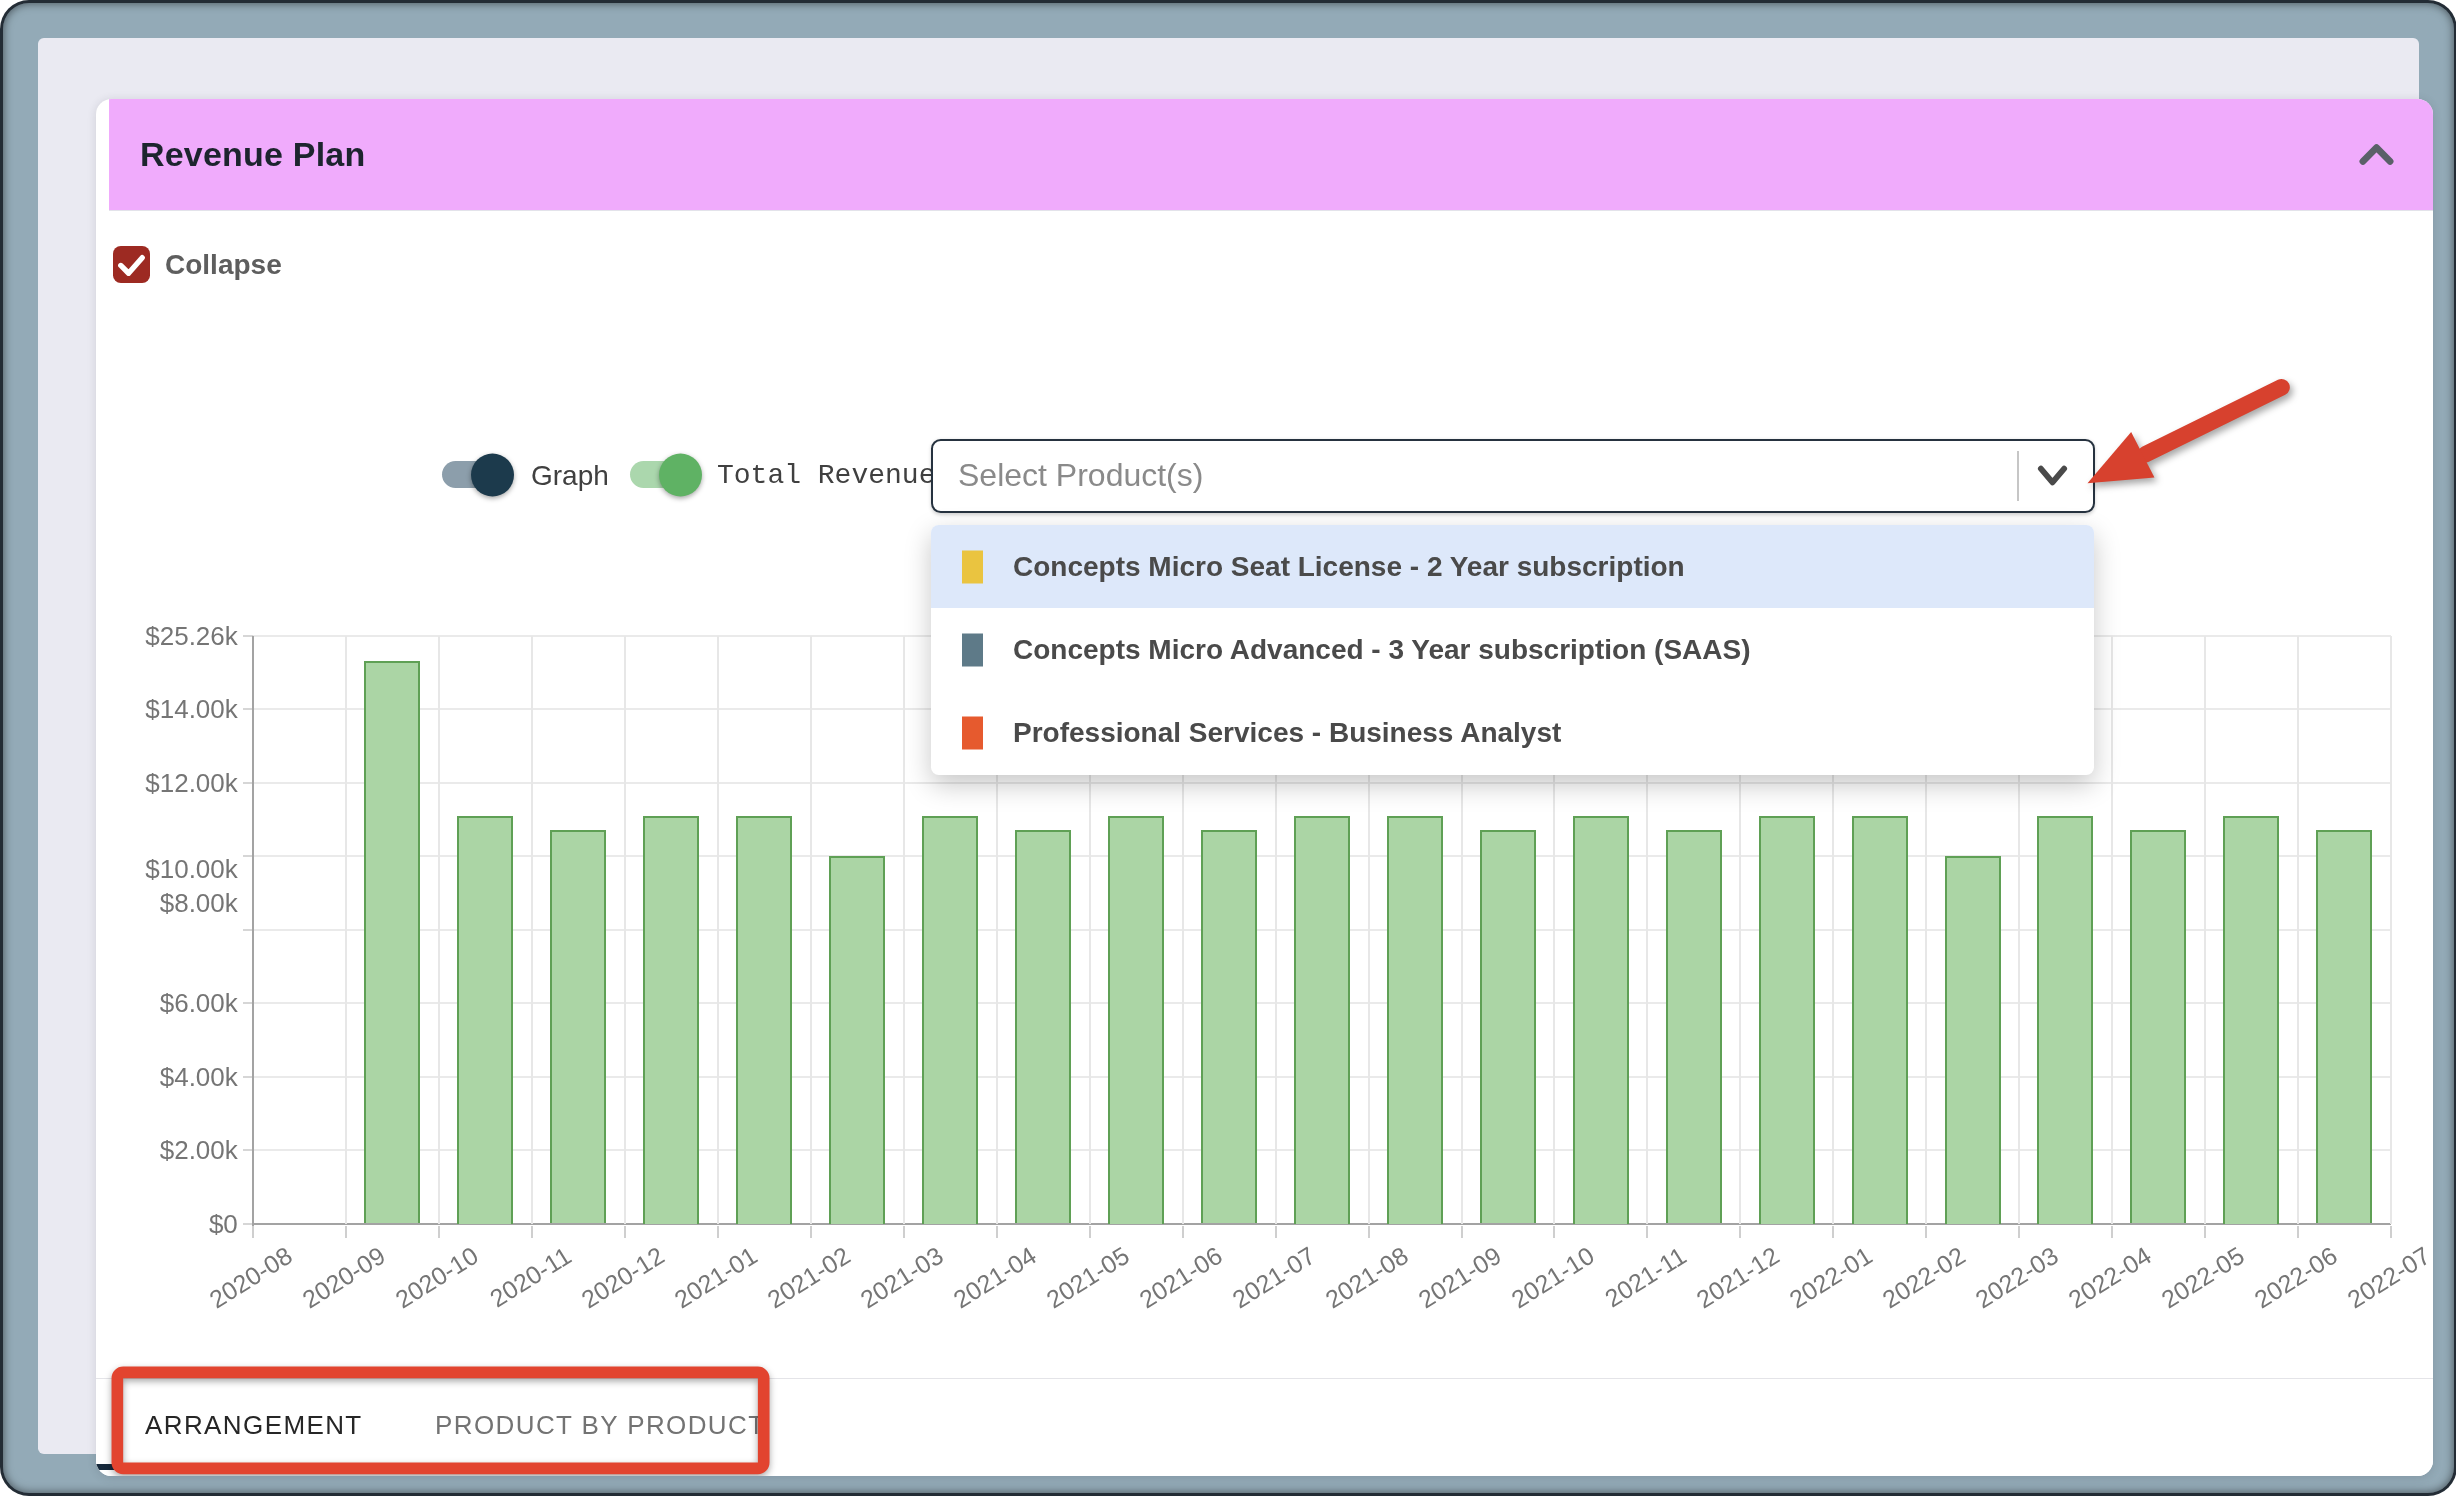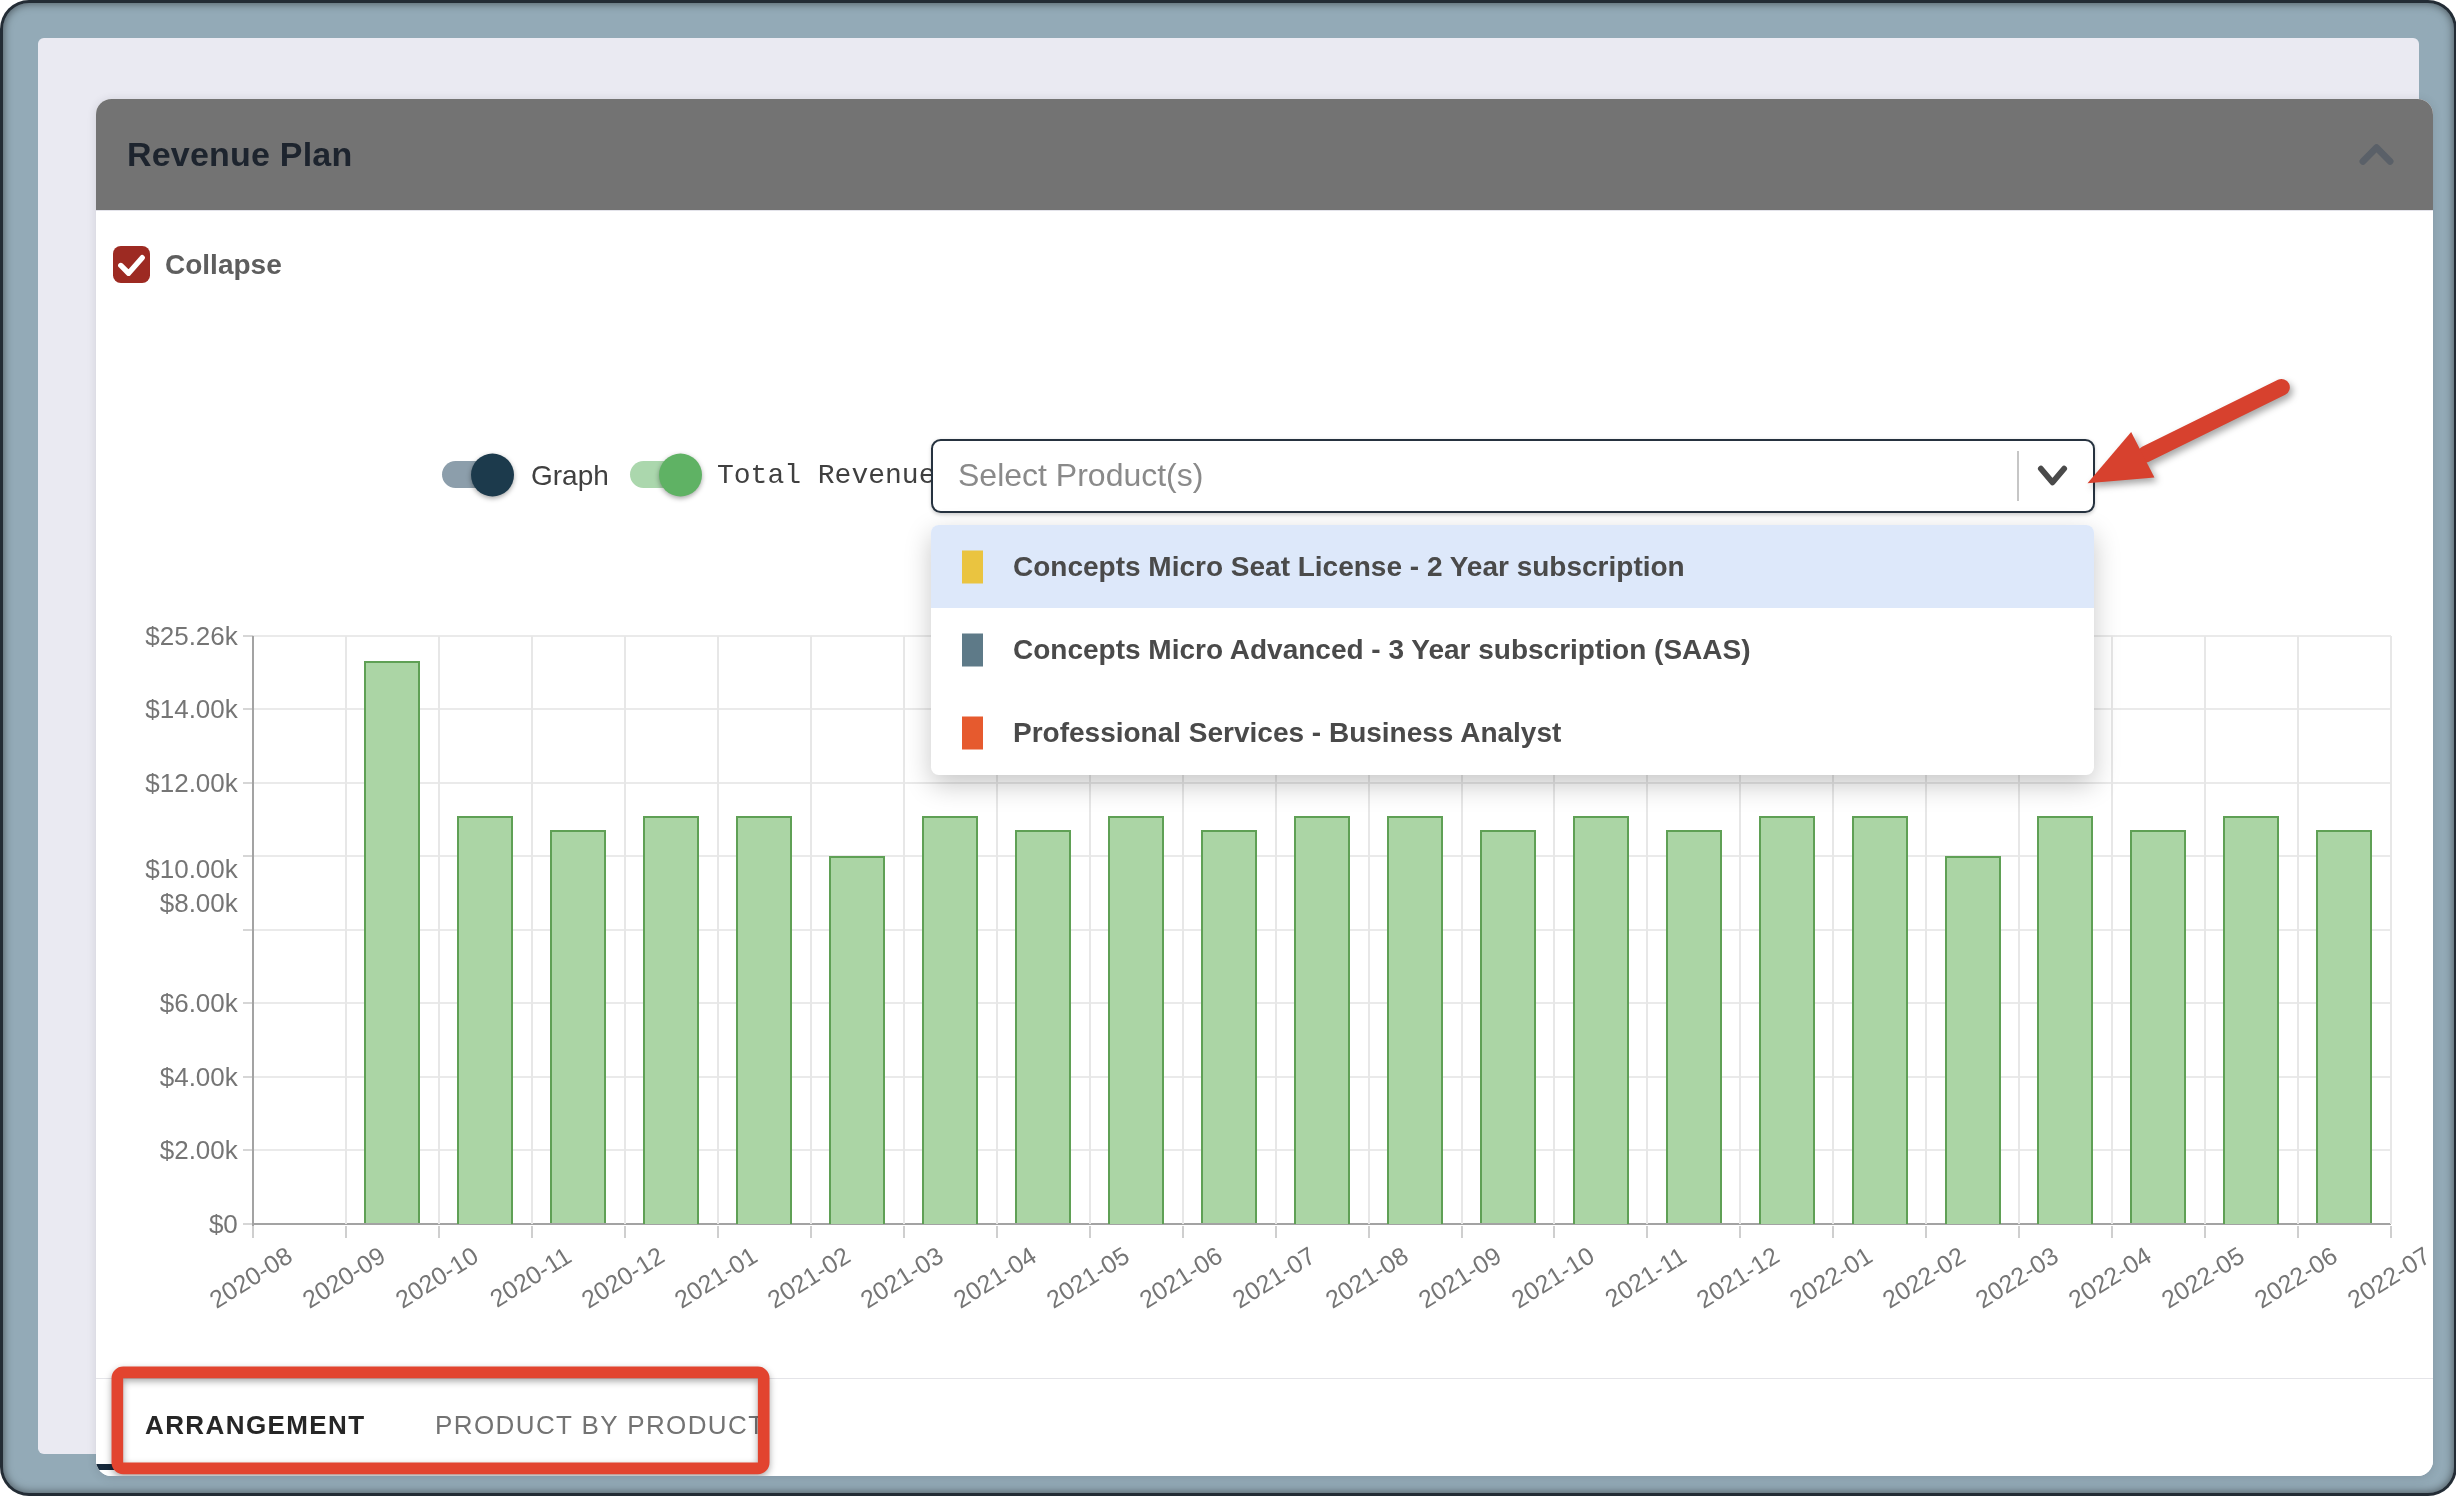--- a/index.html
+++ b/index.html
@@ -1,20 +1,20 @@
 <!DOCTYPE html>
 <html><head>
 <meta charset="utf-8">
 <style>
   html,body{margin:0;padding:0;background:#ffffff;}
   body{width:2457px;height:1496px;position:relative;font-family:"Liberation Sans",sans-serif;overflow:hidden;}
   .frame{position:absolute;inset:0;background:#93AAB7;border-radius:29px;border:3.9px solid rgba(15,22,30,.85);box-sizing:border-box;box-shadow:0 0 9.7px rgba(0,0,0,.55) inset;}
   .page{position:absolute;left:35px;top:35px;right:35px;bottom:39px;background:#EAEAF2;border-radius:5.8px;}
   .card{position:absolute;left:58px;top:61px;width:2337px;height:1377px;background:#ffffff;border-radius:15.5px;overflow:hidden;box-shadow:0 1.9px 9.7px rgba(40,40,60,.14);}
-  .card-header{position:absolute;left:0;top:0;right:0;height:112px;background:#737373;border-bottom:1.9px solid #E3E3EA;box-sizing:border-box;}
+  .card-header{position:absolute;left:13px;top:0;right:0;height:112px;background:#f0abfc;border-bottom:1.9px solid #E3E3EA;box-sizing:border-box;}
   .card-title{position:absolute;left:31px;top:0;height:110px;display:flex;align-items:center;font-size:34px;font-weight:700;color:#1D242E;letter-spacing:0.2px;}
   .header-collapse{position:absolute;right:37px;top:39px;width:39px;height:33px;cursor:pointer;}
 
   
   .collapse-row{position:absolute;left:16.5px;top:147px;display:flex;align-items:center;gap:15.5px;}
   .checkbox{width:37px;height:37px;background:#9D2A22;border-radius:7.8px;position:relative;flex:0 0 auto;}
   .collapse-label{font-size:28px;font-weight:600;color:#5E5E5E;}
 
   
   .toggle{position:absolute;width:66px;height:27px;border-radius:13.6px;}
@@ -233,21 +233,21 @@
           <div class="bar" style="left: 1756px; top: 717px; width: 56px; height: 408px; background: rgb(171, 213, 165); border-color: rgb(95, 160, 85);"></div>
           <div class="bar" style="left: 1849px; top: 757px; width: 56px; height: 368px; background: rgb(171, 213, 165); border-color: rgb(95, 160, 85);"></div>
           <div class="bar" style="left: 1941px; top: 717px; width: 56px; height: 408px; background: rgb(171, 213, 165); border-color: rgb(95, 160, 85);"></div>
           <div class="bar" style="left: 2034px; top: 731px; width: 56px; height: 393px; background: rgb(171, 213, 165); border-color: rgb(95, 160, 85);"></div>
           <div class="bar" style="left: 2127px; top: 717px; width: 56px; height: 408px; background: rgb(171, 213, 165); border-color: rgb(95, 160, 85);"></div>
           <div class="bar" style="left: 2220px; top: 731px; width: 56px; height: 393px; background: rgb(171, 213, 165); border-color: rgb(95, 160, 85);"></div>
         </div>
 
       <div class="tab-indicator"></div>
       <div class="tabbar">
-        <div class="tab tab-active" style="left:49px;font-weight:bold;">ARRANGEMENT</div>
+        <div class="tab tab-active" style="left:49px;">ARRANGEMENT</div>
         <div class="tab tab-inactive" style="left:339px;">PRODUCT BY PRODUCT</div>
       </div>
 
       <svg class="annotation-layer" viewBox="0 0 2408 1419">
         <rect id="ann-rect" x="22" y="1312" width="666" height="99" rx="6" fill="none" stroke-width="12" style="filter:drop-shadow(0 3px 4px rgba(0,0,0,.35));" stroke="#E2442F"></rect>
       </svg>
 
       <svg class="annotation-layer" viewBox="0 0 2408 1419">
         <g id="ann-arrow" style="filter:drop-shadow(3px 4px 4px rgba(0,0,0,.35));">
           <line x1="2252" y1="297" x2="2112" y2="366" stroke-width="17" stroke-linecap="round" stroke="#D7412E"></line>

